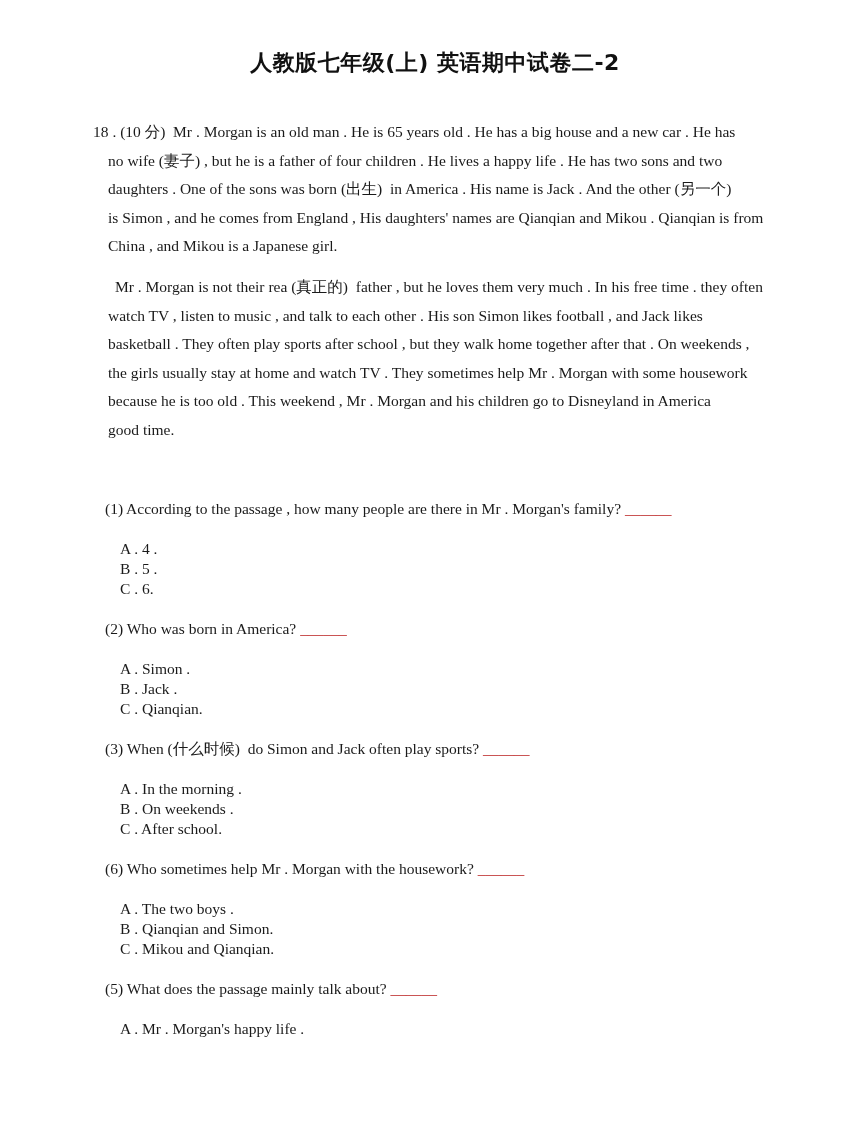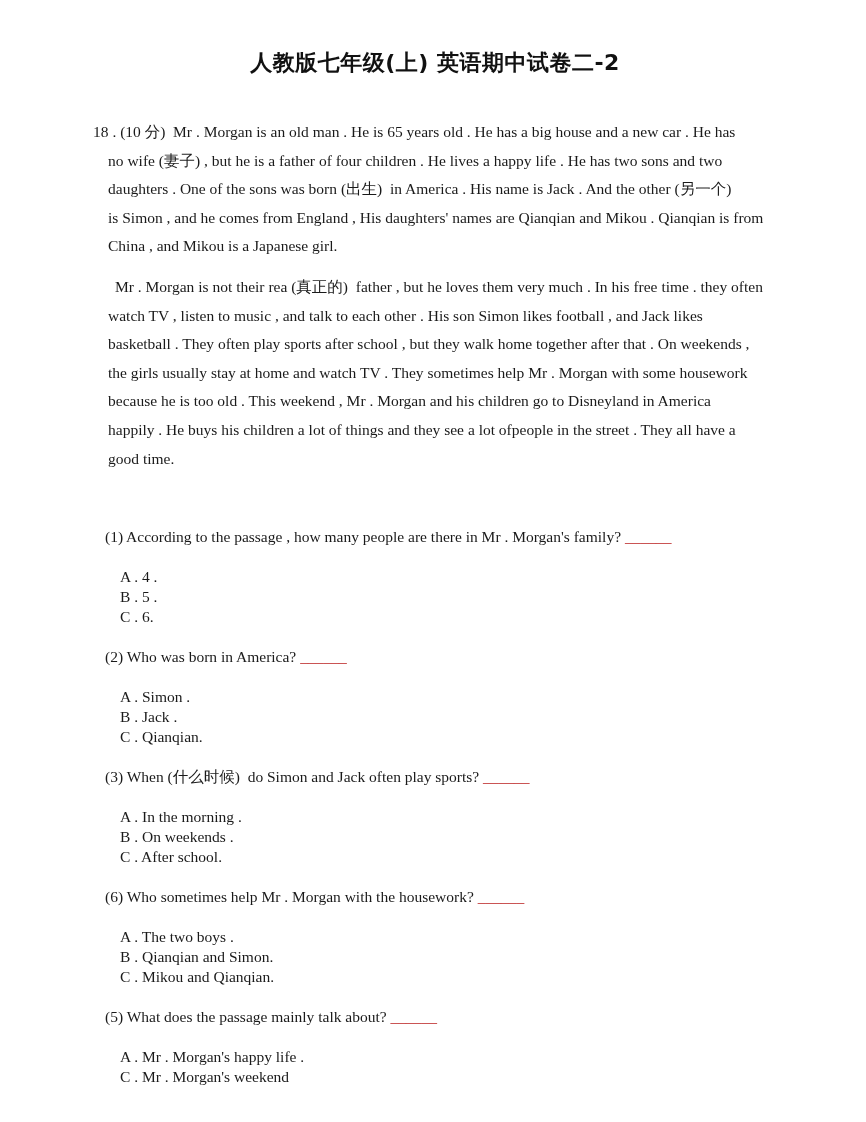--- a/index.html
+++ b/index.html
@@ -68,21 +68,20 @@
       <div class="line">daughters . One of the sons was born (出生)  in America . His name is Jack . And the other (另一个)</div>
       <div class="line">is Simon , and he comes from England , His daughters' names are Qianqian and Mikou . Qianqian is from</div>
       <div class="line">China , and Mikou is a Japanese girl.</div>
     </div>
     <div class="para p2">
       <div class="line pindent">Mr . Morgan is not their rea (真正的)  father , but he loves them very much . In his free time . they often</div>
       <div class="line">watch TV , listen to music , and talk to each other . His son Simon likes football , and Jack likes</div>
       <div class="line">basketball . They often play sports after school , but they walk home together after that . On weekends ,</div>
       <div class="line">the girls usually stay at home and watch TV . They sometimes help Mr . Morgan with some housework</div>
       <div class="line">because he is too old . This weekend , Mr . Morgan and his children go to Disneyland in America</div>
-      <div class="line">happily . He buys his children a lot of things and they see a lot ofpeople in the street . They all have a</div>
       <div class="line">good time.</div>
     </div>
   </div>
 
   <div class="questions">
 
     <div class="qline"><span>(1) According to the passage , how many people are there in Mr . Morgan's family? </span><span class="blank">______</span></div>
     <div class="optrow">
       <span class="opt a">A . 4 .</span>
       <span class="opt b">B . 5 .</span>
@@ -106,17 +105,16 @@
     <div class="qline"><span>(6) Who sometimes help Mr . Morgan with the housework? </span><span class="blank">______</span></div>
     <div class="optrow">
       <span class="opt a">A . The two boys .</span>
       <span class="opt b">B . Qianqian and Simon.</span>
       <span class="opt c">C . Mikou and Qianqian.</span>
     </div>
 
     <div class="qline"><span>(5) What does the passage mainly talk about? </span><span class="blank">______</span></div>
     <div class="optrow">
       <span class="opt a">A . Mr . Morgan's happy life .</span>
-      <span class="opt c">C . Mr . Morgan's weekend</span>
     </div>
 
   </div>
 </div>
 
 </body></html>

